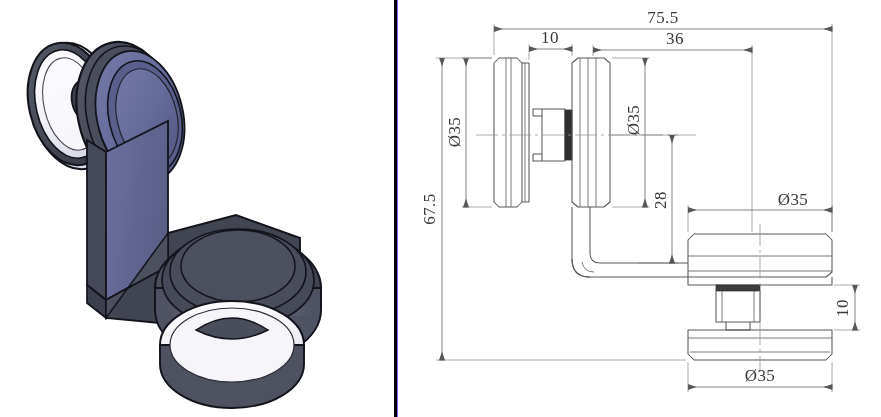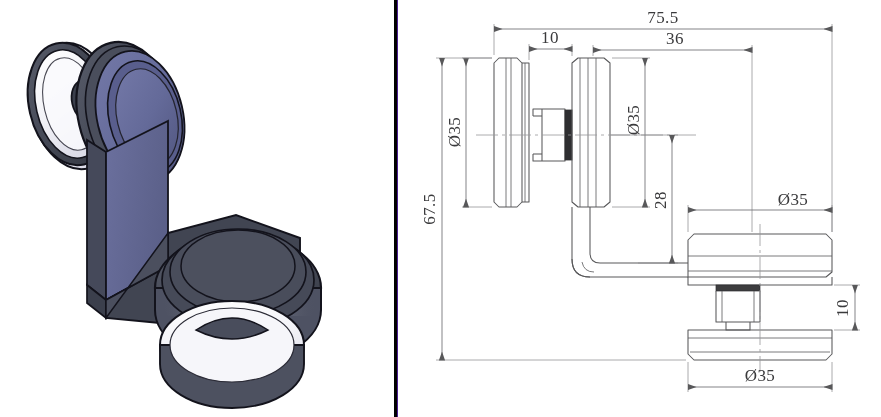--- a/index.html
+++ b/index.html
@@ -8,21 +8,21 @@
     padding: 0;
     background: #ffffff;
   }
   body {
     font-family: "Liberation Sans", sans-serif;
   }
   #page {
     position: relative;
     width: 881px;
     height: 417px;
-    background: #4c1d95;
+    background: #8b5cf6;
     overflow: hidden;
   }
   .panel {
     position: absolute;
     top: 0;
     height: 417px;
     background: #ffffff;
   }
   #render-panel {
     left: 0;

